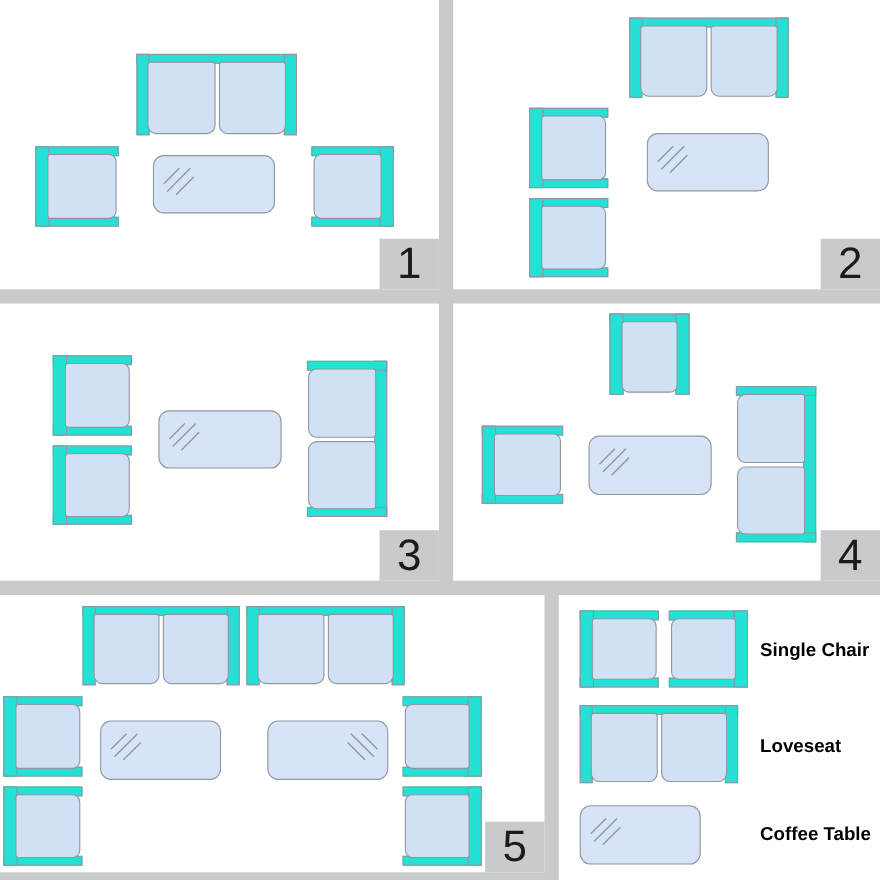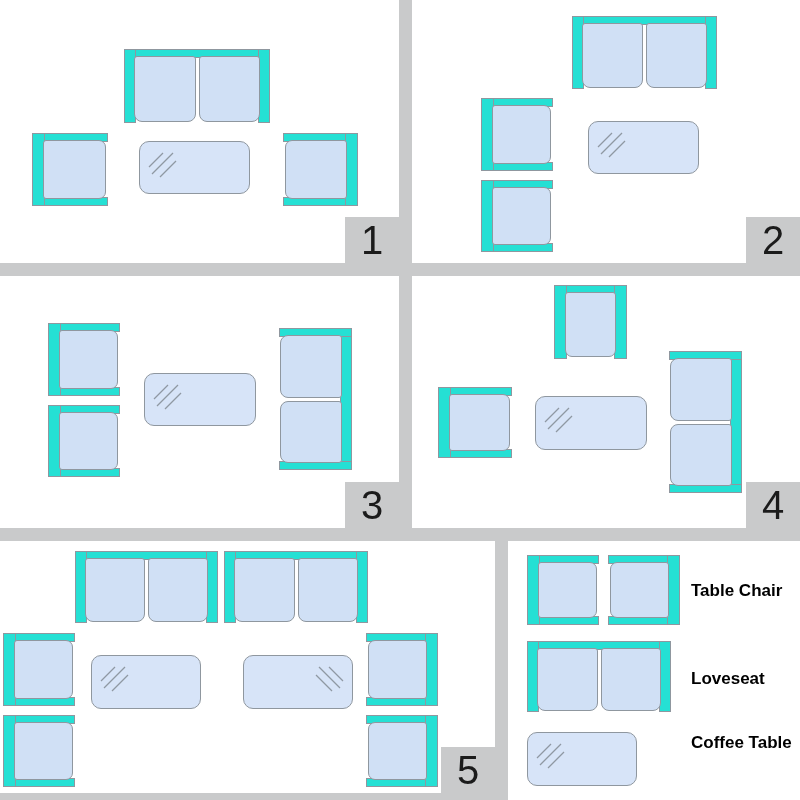--- a/index.html
+++ b/index.html
@@ -199,23 +199,23 @@
         <div class="cushion" style="left: 2px; top: 7px; width: 59px; height: 59px; border-radius: 7px 3px 3px 7px;"></div>
       </div>
       <div class="piece" style="left: 366px; top: 174px; width: 72px; height: 72px;">
         <div class="band" style="left: 0px; top: 0px; width: 72px; height: 9px;"></div>
         <div class="band" style="left: 0px; top: 63px; width: 72px; height: 9px;"></div>
         <div class="band" style="left: 59px; top: 0px; width: 13px; height: 72px;"></div>
         <div class="cushion" style="left: 2px; top: 7px; width: 59px; height: 58px; border-radius: 7px 3px 3px 7px;"></div>
       </div>
     </div>
   <div class="panel plegend">
-    <div class="legend-label" style="top:40px">Table Chair</div>
+    <div class="legend-label" style="top:40px">Single Chair</div>
     <div class="legend-label" style="top:128px">Loveseat</div>
-    <div class="legend-label" style="top:192px">Coffee Table</div>
+    <div class="legend-label" style="top:208px">Coffee Table</div>
   <div class="piece" style="left: 19px; top: 14px; width: 72px; height: 70px;">
         <div class="band" style="left: 0px; top: 0px; width: 72px; height: 9px;"></div>
         <div class="band" style="left: 0px; top: 61px; width: 72px; height: 9px;"></div>
         <div class="band" style="left: 0px; top: 0px; width: 13px; height: 70px;"></div>
         <div class="cushion" style="left: 11px; top: 7px; width: 59px; height: 56px; border-radius: 3px 7px 7px 3px;"></div>
       </div>
       <div class="piece" style="left: 100px; top: 14px; width: 72px; height: 70px;">
         <div class="band" style="left: 0px; top: 0px; width: 72px; height: 9px;"></div>
         <div class="band" style="left: 0px; top: 61px; width: 72px; height: 9px;"></div>
         <div class="band" style="left: 59px; top: 0px; width: 13px; height: 70px;"></div>

